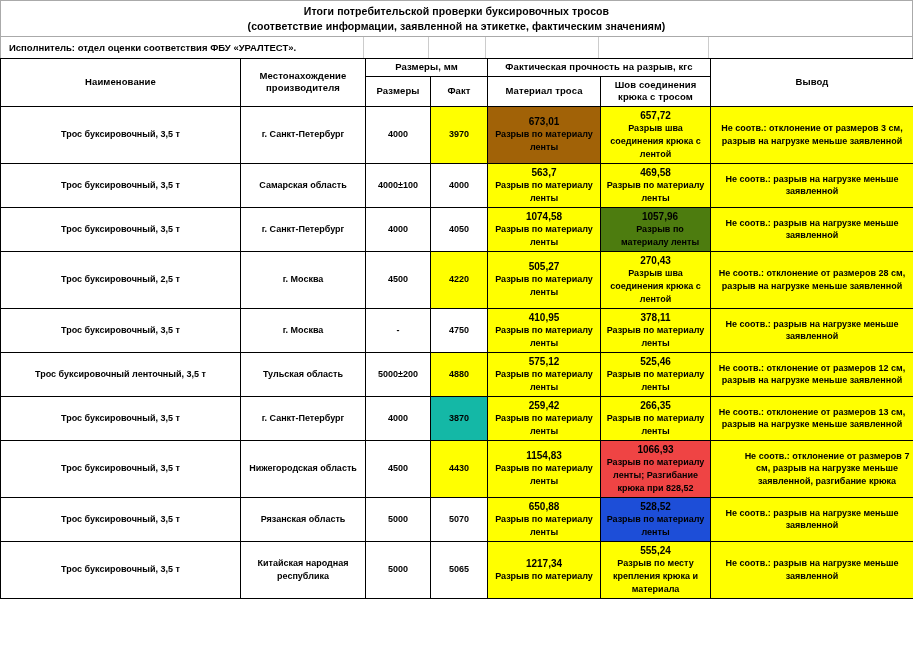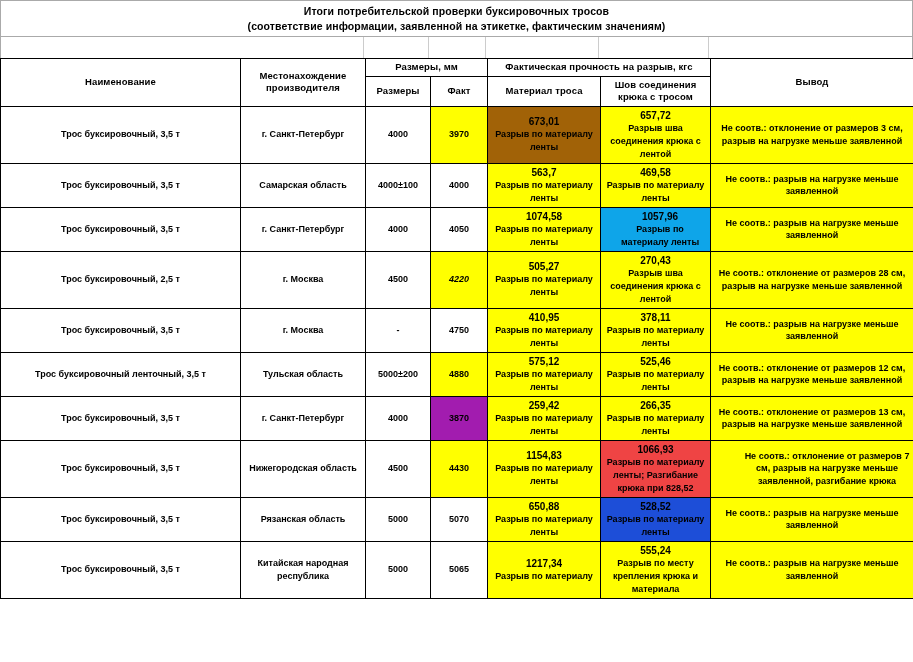--- a/index.html
+++ b/index.html
@@ -135,20 +135,21 @@
     <div class="title-line">Итоги потребительской проверки буксировочных тросов</div>
     <div class="title-line">(соответствие информации, заявленной на этикетке, фактическим значениям)</div>
   </div>
 
   <div class="exec-strip">
     <div class="exec-div" style="left:362px;"></div>
     <div class="exec-div" style="left:427px;"></div>
     <div class="exec-div" style="left:484px;"></div>
     <div class="exec-div" style="left:597px;"></div>
     <div class="exec-div" style="left:707px;"></div>
+    <span class="exec-text">Исполнитель: отдел оценки соответствия ФБУ «УРАЛТЕСТ».</span>
   </div>
 
   <table class="grid">
     <colgroup>
       <col class="c-name">
         <col class="c-loc">
         <col class="c-label">
       <col class="c-fact">
         <col class="c-mat">
         <col class="c-seam">
@@ -202,31 +203,31 @@
         </tr>
         <tr>
           <td class="name-cell"><span>Трос буксировочный, 3,5 т</span></td>
           <td class=""><span>г. Санкт-Петербург</span></td>
           <td class="num"><span>4000</span></td>
           <td class="num"><span>4050</span></td>
           <td class="yellow" style="background: rgb(255, 255, 0); margin-left: 48px;">
             <span class="val">1074,58</span>
             <span class="desc">Разрыв по материалу ленты</span>
           </td>
-          <td class="yellow" style="background: #0ea5e9; padding-left: 12px;">
+          <td class="yellow" style="background: #4d7c0f; padding-left: 12px;">
             <span class="val">1057,96</span>
             <span class="desc">Разрыв по материалу ленты</span>
           </td>
           <td class="yellow concl" style="background: rgb(255, 255, 0);"><span>Не соотв.: разрыв на нагрузке меньше заявленной</span></td>
         </tr>
         <tr>
           <td class="name-cell"><span>Трос буксировочный, 2,5 т</span></td>
           <td class=""><span>г. Москва</span></td>
           <td class="num"><span>4500</span></td>
-          <td class="num yellow" style="background: rgb(255, 255, 0); font-style: italic;"><span>4220</span></td>
+          <td class="num yellow" style="background: rgb(255, 255, 0);"><span>4220</span></td>
           <td class="yellow" style="background: rgb(255, 255, 0);">
             <span class="val">505,27</span>
             <span class="desc">Разрыв по материалу ленты</span>
           </td>
           <td class="yellow" style="background: rgb(255, 255, 0);">
             <span class="val">270,43</span>
             <span class="desc">Разрыв шва соединения крюка с лентой</span>
           </td>
           <td class="yellow concl" style="background: rgb(255, 255, 0);"><span>Не соотв.: отклонение от размеров 28 см, разрыв на нагрузке меньше заявленной</span></td>
         </tr>
@@ -257,21 +258,21 @@
           <td class="yellow" style="background: rgb(255, 255, 0);">
             <span class="val">525,46</span>
             <span class="desc">Разрыв по материалу ленты</span>
           </td>
           <td class="yellow concl" style="background: rgb(255, 255, 0);"><span>Не соотв.: отклонение от размеров 12 см, разрыв на нагрузке меньше заявленной</span></td>
         </tr>
         <tr>
           <td class="name-cell"><span>Трос буксировочный, 3,5 т</span></td>
           <td class=""><span>г. Санкт-Петербург</span></td>
           <td class="num"><span>4000</span></td>
-          <td class="num yellow" style="background: #a21caf; margin-left: 48px;"><span>3870</span></td>
+          <td class="num yellow" style="background: #14b8a6; margin-left: 48px;"><span>3870</span></td>
           <td class="yellow" style="background: rgb(255, 255, 0);">
             <span class="val">259,42</span>
             <span class="desc">Разрыв по материалу ленты</span>
           </td>
           <td class="yellow" style="background: rgb(255, 255, 0);">
             <span class="val">266,35</span>
             <span class="desc">Разрыв по материалу ленты</span>
           </td>
           <td class="yellow concl" style="background: rgb(255, 255, 0);"><span>Не соотв.: отклонение от размеров 13 см, разрыв на нагрузке меньше заявленной</span></td>
         </tr>

